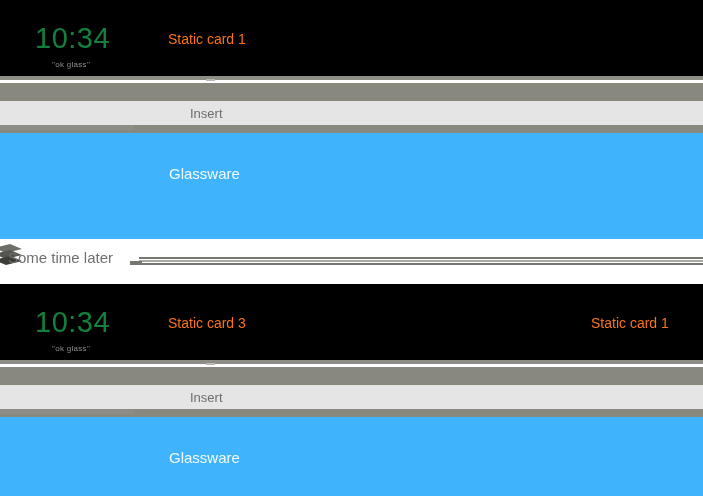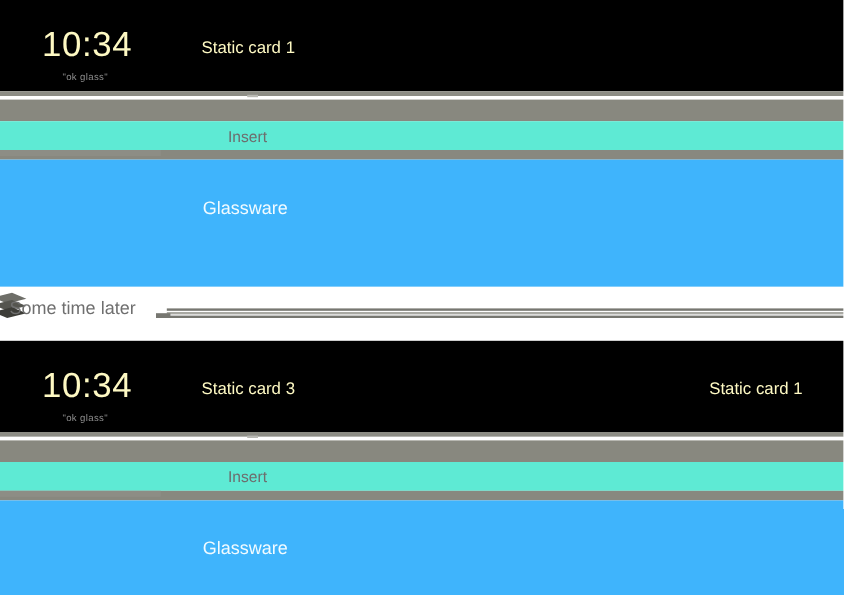--- a/index.html
+++ b/index.html
@@ -33,48 +33,48 @@
   
   .card-black {
     background: #000000;
     color: #d8d8d8;
   }
   .clock {
     position: absolute;
     font-size: 29px;
     font-weight: 300;
     letter-spacing: 0.5px;
-    color: #fef9c3;
+    color: #15803d;
     white-space: nowrap;
   }
   .okglass {
     position: absolute;
     font-size: 8px;
     color: #8e8e8e;
     letter-spacing: 0.3px;
     white-space: nowrap;
   }
   .card-label {
     position: absolute;
     font-size: 14px;
-    color: #fef9c3;
+    color: #f97316;
     white-space: nowrap;
   }
 
   
   .grey {
     background: #88887f;
   }
   .grey-thin {
     background: #8d8d85;
   }
 
   
   .white-row {
-    background: #5eead4;
+    background: #e5e5e5;
   }
   .insert-label {
     position: absolute;
     font-size: 13px;
     color: #6d6d6d;
     white-space: nowrap;
   }
 
   
   .card-blue {

